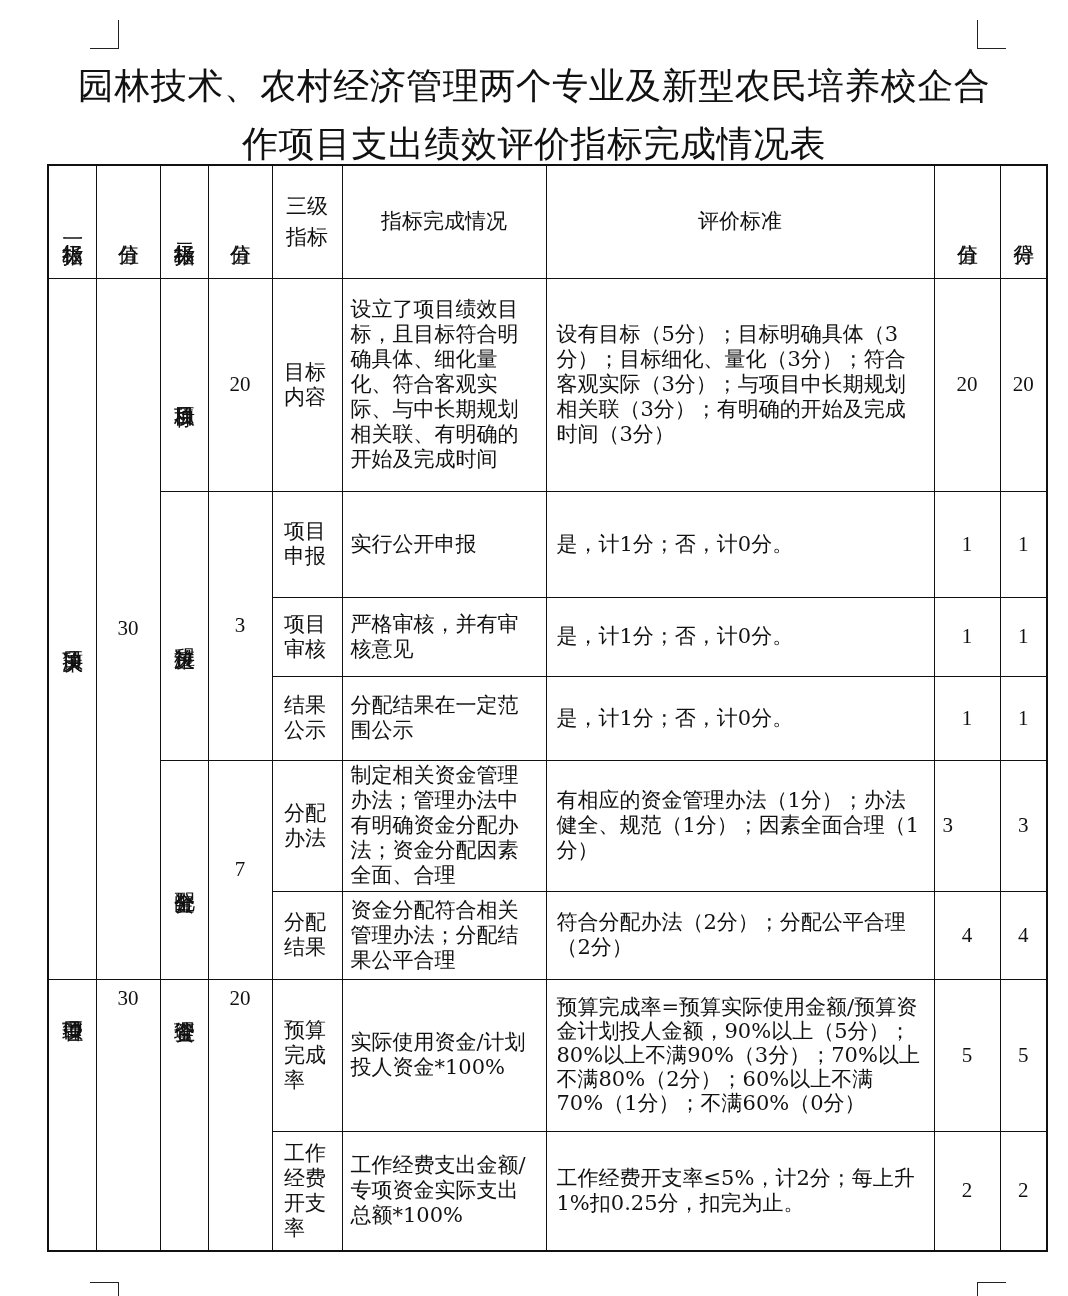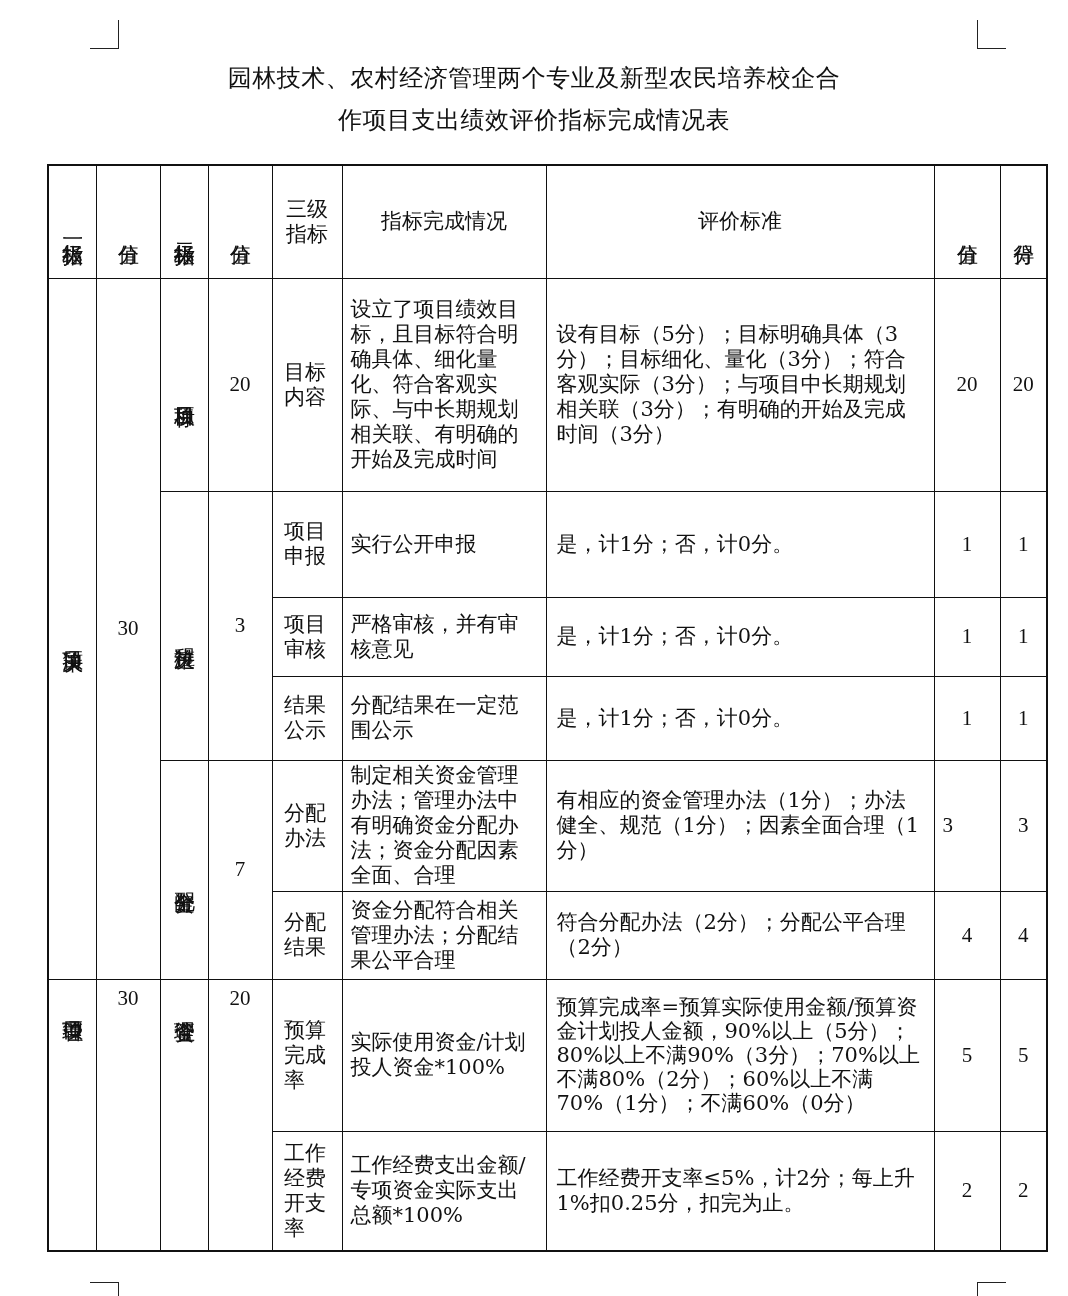--- a/index.html
+++ b/index.html
@@ -9,24 +9,24 @@
   }
   .corner { position: absolute; width: 28px; height: 28px; border-color: #222; border-style: solid; border-width: 0; }
   .c-tl { left: 90px; top: 20px; border-right-width: 1.5px; border-bottom-width: 1.5px; }
   .c-tr { left: 977px; top: 20px; border-left-width: 1.5px; border-bottom-width: 1.5px; }
   .c-bl { left: 90px; top: 1282px; border-right-width: 1.5px; border-top-width: 1.5px; }
   .c-br { left: 977px; top: 1282px; border-left-width: 1.5px; border-top-width: 1.5px; }
 
   .title {
     position: absolute; left: 0; width: 1068px; text-align: center;
     font-family: "DejaVu Sans", "Liberation Sans", sans-serif;
-    font-size: 24px; letter-spacing: 0.5px; color: #111;
+    font-size: 36px; letter-spacing: 0.5px; color: #111;
   }
   .t1 { top: 62px; }
-  .t2 { top: 104px; }
+  .t2 { top: 120px; }
 
   table.grid {
     position: absolute; left: 47px; top: 164px;
     width: 999px; height: 1086px;
     border-collapse: collapse; table-layout: fixed;
     border: 2px solid #111;
   }
   table.grid td {
     border: 1.5px solid #111; padding: 0; vertical-align: middle;
     font-size: 21px; line-height: 25px;
@@ -66,21 +66,21 @@
     <col style="width:47px">
   </colgroup>
 
   <tbody>
       <tr class="hdr" style="height:113px">
     <td><span class="vert">一级指标</span></td>
     <td><span class="vert">分值</span></td>
     <td><span class="vert">二级指标</span></td>
     <td><span class="vert">分值</span></td>
     <td>
-          <div style="width:44px;margin:0 auto;line-height:25px">三级指标</div>
+          <div style="width:44px;margin:0 auto;line-height:31px">三级指标</div>
         </td>
     <td>指标完成情况</td>
     <td>评价标准</td>
     <td><span class="vert">分值</span></td>
     <td><span class="vert">得分</span></td>
   </tr>
 
   <tr style="height:213px">
     <td rowspan="7" class="center"><span class="vert sans">项目决策</span></td>
     <td rowspan="7" class="num">30</td>

